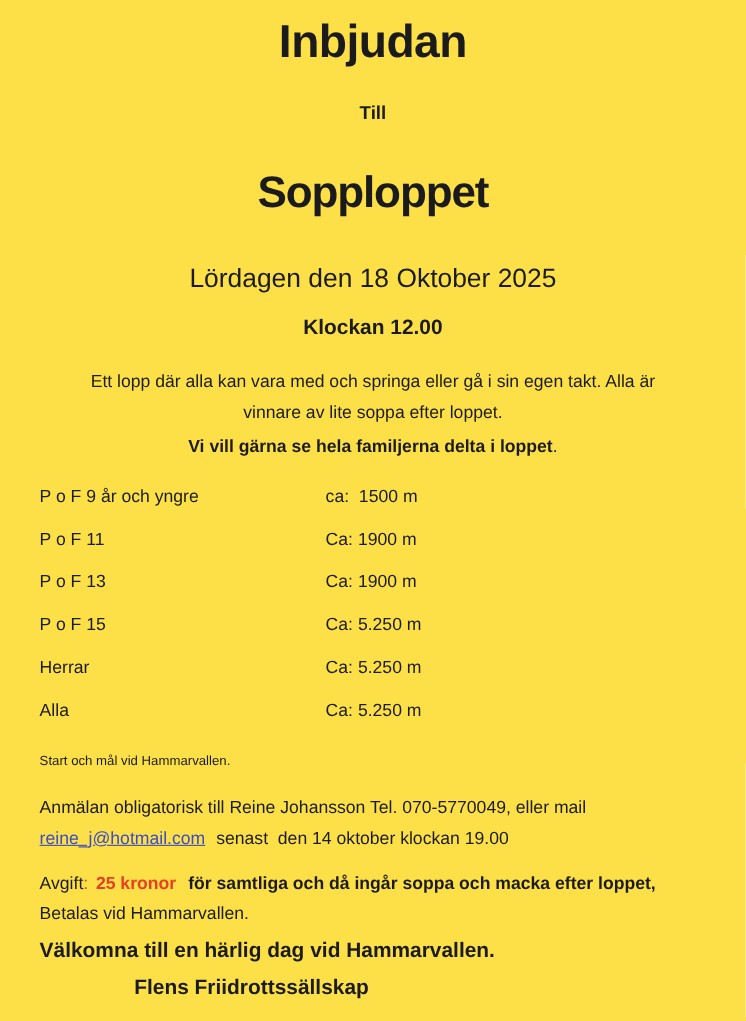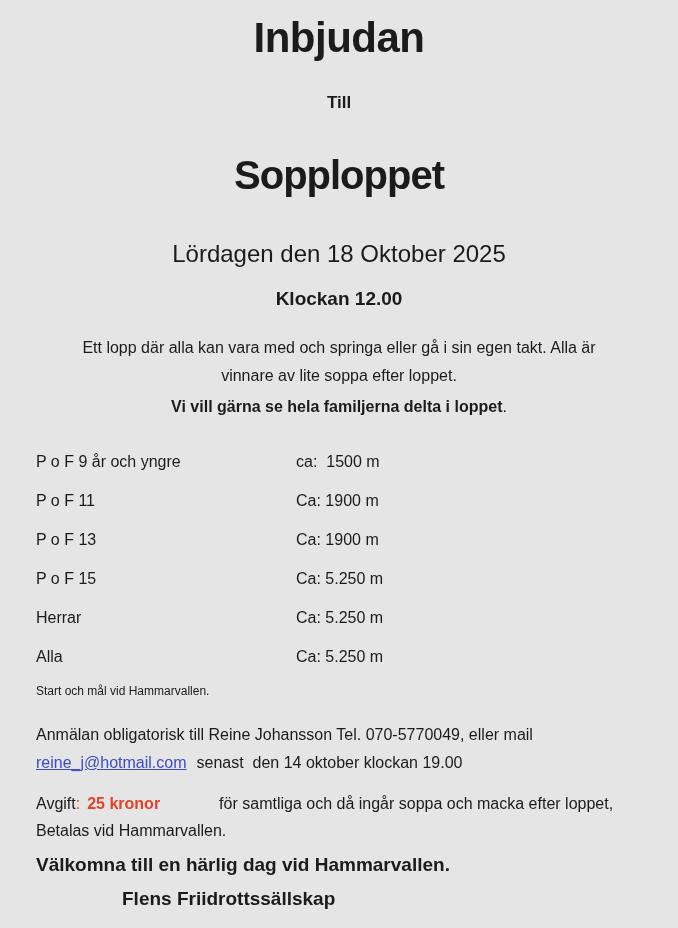--- a/index.html
+++ b/index.html
@@ -1,20 +1,20 @@
 <!DOCTYPE html>
 <html lang="sv"><head>
 <meta charset="utf-8">
 <style>
   html,body{margin:0;padding:0;background:#ffffff;}
   .page{
     position:relative;
     width:678px;
     height:928px;
-    background:#e5e5e5;
+    background:#fde047;
     color:#1b1b1b;
     font-family:"Liberation Sans","DejaVu Sans",sans-serif;
     box-sizing:border-box;
     padding:16px 36px 0 36px;
     overflow:hidden;
   }
   .center{text-align:center;}
   .main-title{
     font-size:42px;
     font-weight:bold;
@@ -55,21 +55,21 @@
   .family-line{
     font-size:16px;
     line-height:18px;
     margin-top:8px;
   }
   .family-line .bold-part{font-weight:bold;}
   .dist-table{margin-top:26px;}
   .dist-row{
     display:flex;
     height:39px;
-    align-items:center;
+    align-items:flex-start;
     font-size:16px;
     line-height:20px;
   }
   .dist-category{width:260px;flex:0 0 260px;}
   .dist-value{white-space:pre;}
   .start-line{
     font-size:12px;
     line-height:20px;
     margin-top:5px;
   }
@@ -86,21 +86,21 @@
   }
   .reg-rest{margin-left:10px;white-space:pre-wrap;}
   .fee{
     font-size:16px;
     line-height:27px;
     margin-top:13px;
   }
   .fee-line{display:block;}
   .fee-colon{color:#e64028;margin-right:7px;}
   .fee-amount{color:#e64028;font-weight:bold;margin-right:11px;}
-  .fee-rest{font-weight:normal;margin-left:48px;}
+  .fee-rest{font-weight:bold;}
   .closing-line{
     font-size:19px;
     font-weight:bold;
     line-height:22px;
     margin-top:10px;
   }
   .signature-line{
     font-size:19px;
     font-weight:bold;
     line-height:22px;

